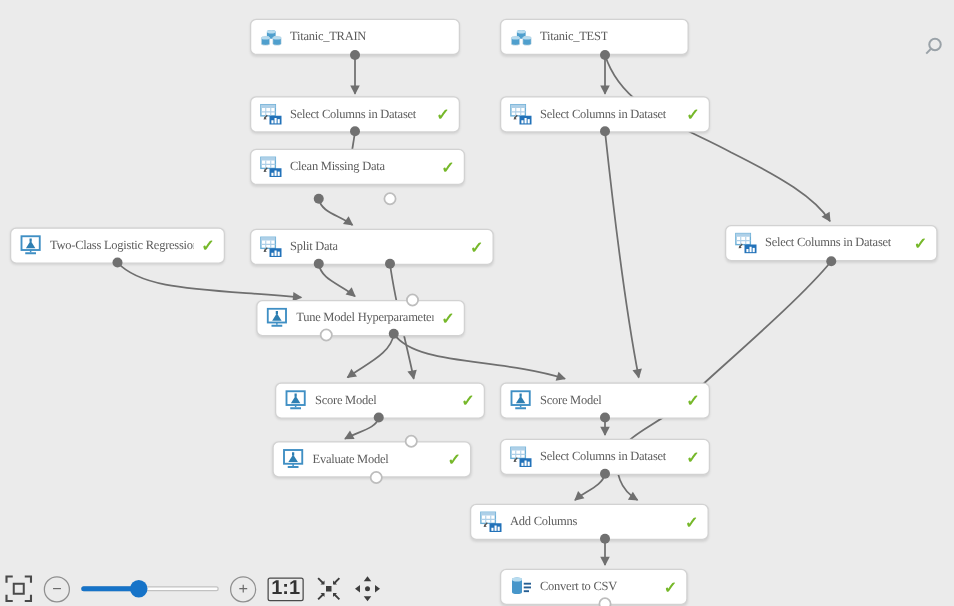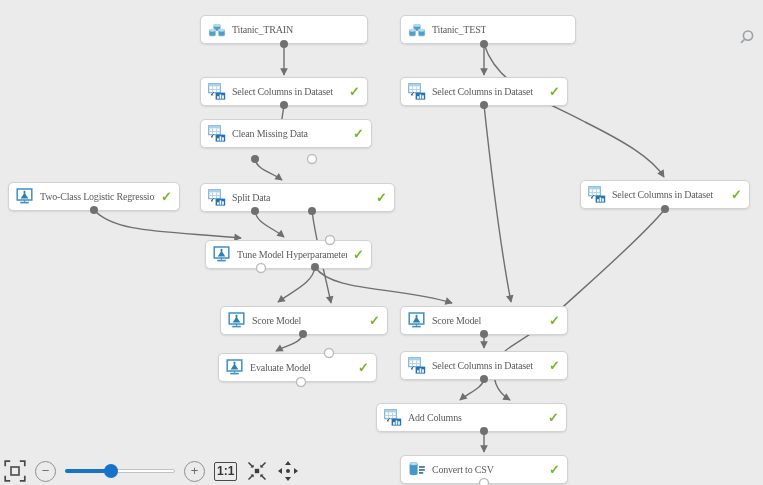--- a/index.html
+++ b/index.html
@@ -20,21 +20,21 @@
   .circle-btn{width:21px;height:21px;border:1.5px solid #8f8f8f;border-radius:50%;
               color:#6b6b6b;font-size:13px;line-height:18px;text-align:center;
               box-sizing:border-box;cursor:pointer;user-select:none;background:transparent;}
   .slider{position:relative;width:110px;height:14px;cursor:pointer;}
   .slider .track{position:absolute;left:0;top:5px;width:110px;height:4px;
                  background:#fdfdfd;border:1px solid #c2c2c2;border-radius:2px;box-sizing:border-box;}
   .slider .fill{position:absolute;left:0;top:5px;height:4px;background:#1673c8;border-radius:2px;}
   .slider .thumb{position:absolute;top:0;width:14px;height:14px;border-radius:50%;
                  background:#1673c8;margin-left:-7px;}
   .ratio-btn{min-width:23px;height:19px;border:1.5px solid #4a4a4a;border-radius:2px;
-             font-size:12px;font-weight:bold;color:#333;line-height:16px;text-align:right;
+             font-size:16px;font-weight:bold;color:#333;line-height:16px;text-align:right;
              padding:0 2px;box-sizing:border-box;cursor:pointer;background:transparent;}
   .search{position:absolute;right:8px;top:29px;z-index:4;cursor:pointer;}
 </style>
 </head>
 <body>
 
 <svg width="0" height="0" style="position:absolute" aria-hidden="true">
   <defs>
     <symbol id="ic-dataset" viewBox="0 0 18 16">
       <path d="M5.5,3.4 a3.5,1.4 0 0 1 7,0 v4.2 a3.5,1.4 0 0 1 -7,0 z" fill="#4f9fcd"></path>
@@ -95,21 +95,21 @@
   <path class="edge" marker-end="url(#arr)" d="M484,379 C482,389 468,393 460,400"></path>
   <path class="edge" marker-end="url(#arr)" d="M484,431 L484,452"></path>
 </svg>
 
 <div class="node" style="left:200px;top:15px;width:168px">
   <svg class="nicon" width="18" height="16">
       <use href="#ic-dataset"></use>
     </svg>
   <span class="lbl">Titanic_TRAIN</span>
 </div>
-<div class="node" style="left:400px;top:15px;width:176px">
+<div class="node" style="left:400px;top:15px;width:151px">
   <svg class="nicon" width="18" height="16">
       <use href="#ic-dataset"></use>
     </svg>
   <span class="lbl">Titanic_TEST</span>
 </div>
 <div class="node" style="left:200px;top:77px;width:168px">
   <svg class="nicon" width="18" height="17">
       <use href="#ic-table"></use>
     </svg>
   <span class="lbl">Select Columns in Dataset</span>
@@ -185,21 +185,21 @@
   <span class="lbl">Select Columns in Dataset</span>
   <span class="chk">✓</span>
 </div>
 <div class="node" style="left:376px;top:403px;width:191px">
   <svg class="nicon" width="18" height="17">
       <use href="#ic-table"></use>
     </svg>
   <span class="lbl">Add Columns</span>
   <span class="chk">✓</span>
 </div>
-<div class="node" style="left:400px;top:455px;width:168px">
+<div class="node" style="left:400px;top:455px;width:150px">
   <svg class="nicon" width="18" height="17">
       <use href="#ic-csv"></use>
     </svg>
   <span class="lbl">Convert to CSV</span>
   <span class="chk">✓</span>
 </div>
 
 <svg class="layer ports" width="763" height="485">
   <g fill="#707070">
     <circle cx="284" cy="44" r="4"></circle>

